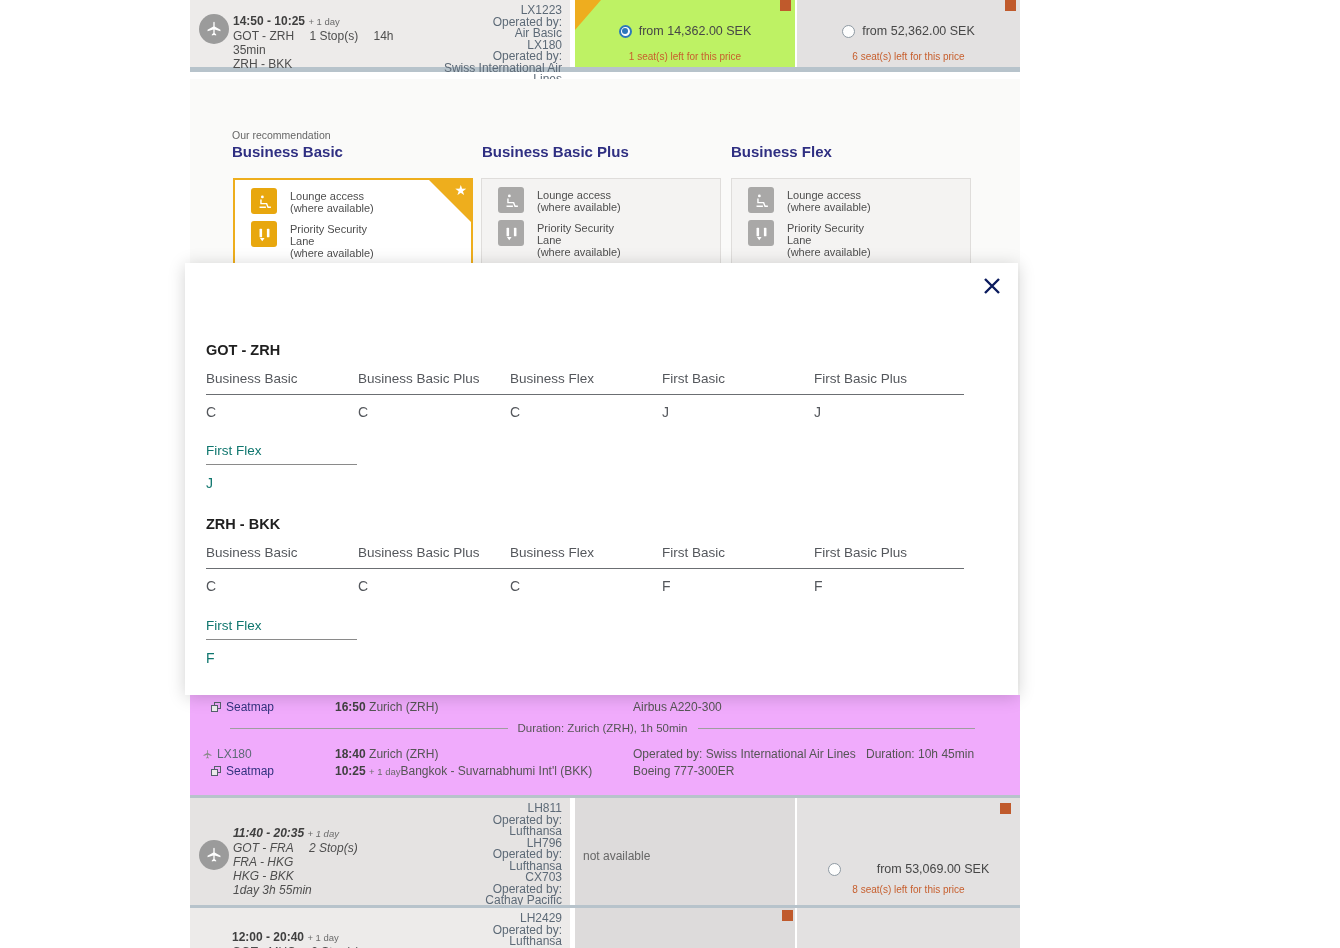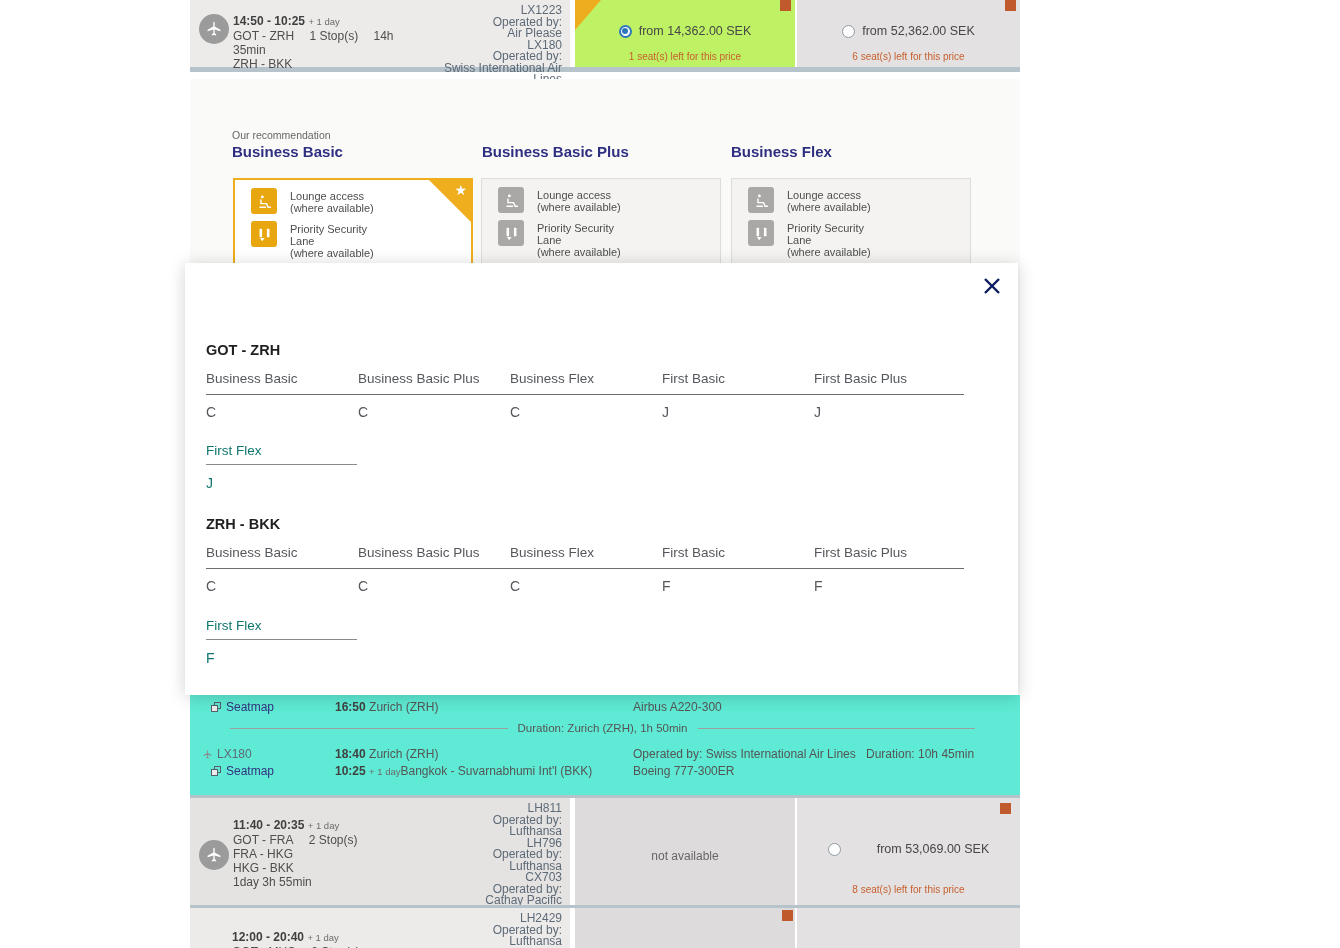--- a/index.html
+++ b/index.html
@@ -18,44 +18,44 @@
   .cell-na { background:#dddbdb; }
 
   .plane-circle { width:30px; height:30px; border-radius:50%; background:#9b9b9b;
     margin:14px 4px 0 9px; flex:none; display:flex; align-items:center; justify-content:center; }
   .plane-circle svg { width:18px; height:18px; fill:#fff; }
 
   .finfo { font-size:12px; color:#4e4e4e; line-height:14px; padding-top:14px; }
   .finfo .times { font-weight:bold; color:#3f3f3f; }
   .finfo .plus { font-size:9.5px; color:#6b6b6b; }
   .finfo .sp { display:inline-block; width:12px; }
-  .row2pad { padding-top:20px; }
+  .row2pad { padding-top:28px;font-style:italic; }
 
   .opcol { margin-left:auto; text-align:right; font-size:12px; line-height:11.5px;
     color:#5d6a77; padding:5px 8px 0 0; }
 
   .price-row { position:absolute; width:100%; display:flex; justify-content:center;
     align-items:center; gap:7px; font-size:12.5px; color:#474747; }
   .seats { position:absolute; width:100%; text-align:center; font-size:10px; color:#c75f2e; }
-  .na-text { position:absolute; width:100%; text-align:center; font-size:12px; color:#676767; }
+  .na-text { position:absolute; width:100%; text-align:left; font-size:12px; color:#676767;margin-left:8px; }
 
   .radio { width:13px; height:13px; border-radius:50%; border:1px solid #8f9aa3;
     background:#fdfdfd; position:relative; flex:none; }
   .radio.sel { border:2px solid #2d77bb; }
   .radio.sel::after { content:""; position:absolute; left:1.5px; top:1.5px;
     width:6px; height:6px; border-radius:50%; background:#2d77bb; }
 
   .osq { position:absolute; width:11px; height:11px; background:#c05a2c; }
   .ytri { position:absolute; left:0; top:0; width:26px; height:30px; background:#eead1f;
     clip-path:polygon(0 0, 100% 0, 0 100%); }
 
   #row1 { top:0; height:72px; border-bottom:5px solid #b7c3cb; }
   #row1 .price-row { top:24px; } #row1 .seats { top:51px; }
   #row2 { top:795px; height:110px; border-top:3px solid #b7c3cb; }
-  #row2 .price-row { top:44px;gap:36px; } #row2 .seats { top:86px; } #row2 .na-text { top:51px; }
+  #row2 .price-row { top:64px;gap:36px; } #row2 .seats { top:86px; } #row2 .na-text { top:51px; }
   #row3 { top:905px; height:80px; border-top:3px solid #b7c3cb; }
   #row3 .finfo { padding-top:22px; padding-left:42px; }
 
   
   .fares { position:absolute; left:0; top:79px; width:830px; height:616px; background:#fafaf9; }
   .fares-title { position:absolute; left:16px; top:22px; font-size:15px; font-weight:bold; color:#4b4b4b; }
   .rec-label { position:absolute; left:42px; top:50px; font-size:10.5px; color:#666; }
   .fare-name { position:absolute; top:64px; font-size:15px; font-weight:bold; color:#2f2f82; }
   .fare-card { position:absolute; top:99px; width:240px; height:160px; padding:8px 6px; }
   .card-rec { background:#fff; border:2px solid #eeae1d; }
@@ -77,21 +77,21 @@
   .m-close { position:absolute; right:16px; top:13px; width:20px; height:20px; cursor:pointer; }
   .m-close svg { width:20px; height:20px; stroke:#0b1b5e; stroke-width:2.4; }
   .m-route { position:absolute; left:21px; font-size:14.5px; font-weight:bold; color:#1f1f1f; }
   .m-cols { position:absolute; left:21px; display:flex; font-size:13.5px; color:#54575c; }
   .m-cols span { width:152px; flex:none; }
   .m-hr { position:absolute; left:21px; width:758px; height:1px; background:#6b6e72; }
   .m-ffhr { position:absolute; left:21px; width:151px; height:1px; background:#8a8a8a; }
   .m-ff { position:absolute; left:21px; font-size:13.5px; color:#0f766e; }
 
   
-  .segments { position:absolute; left:0; top:695px; width:830px; height:100px; background:#5eead4;
+  .segments { position:absolute; left:0; top:695px; width:830px; height:100px; background:#f0abfc;
     font-size:12px; color:#555; }
   .seg-line { position:absolute; left:0; width:830px; }
   .seg-link { position:absolute; left:20px; color:#32327e; display:flex; align-items:center; gap:4px; cursor:pointer; }
   .seg-link svg { width:12px; height:12px; }
   .seg-flt { position:absolute; left:12px; color:#5d6a77; display:flex; align-items:center; gap:4px; }
   .seg-flt svg { width:11px; height:11px; fill:#8a8a8a; }
   .c-time { position:absolute; left:145px; }
   .c-time b { color:#414141; } .c-time .plus { font-size:9.5px; color:#6b6b6b; }
   .c-air { position:absolute; left:443px; }
   .c-dur { position:absolute; left:676px; }
@@ -115,21 +115,21 @@
         <div><span class="times">14:50 - 10:25</span>
           <span class="plus">+ 1 day</span></div>
         <div><span>GOT - ZRH</span><span class="sp"></span>
           <span>1 Stop(s)</span><span class="sp"></span>
           <span>14h 35min</span></div>
         <div><span>ZRH - BKK</span></div>
       </div>
       <div class="opcol">
         <div>LX1223</div>
         <div>Operated by:</div>
-        <div>Air Please</div>
+        <div>Air Basic</div>
         <div>LX180</div>
         <div>Operated by:</div>
         <div>Swiss International Air Lines</div>
       </div>
     </div>
     <div class="gap"></div>
     <div class="cell-mid cell-selected">
       <span class="ytri"></span>
       <span class="osq" style="right:4px;top:0;"></span>
       <div class="price-row">

